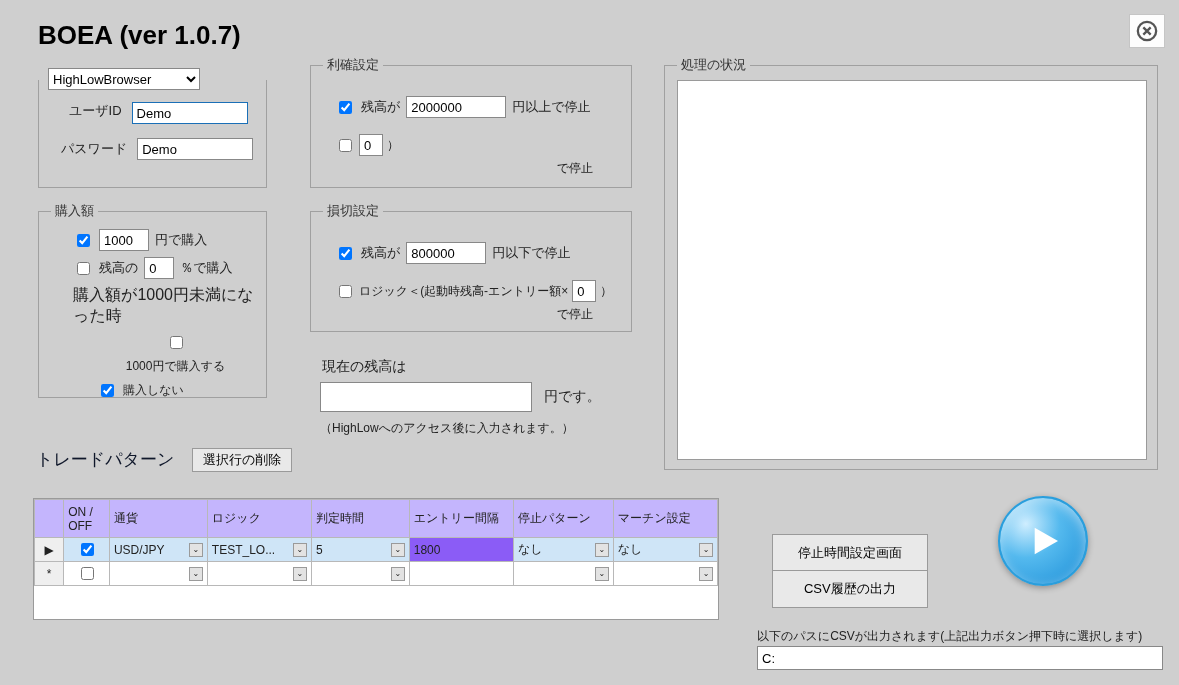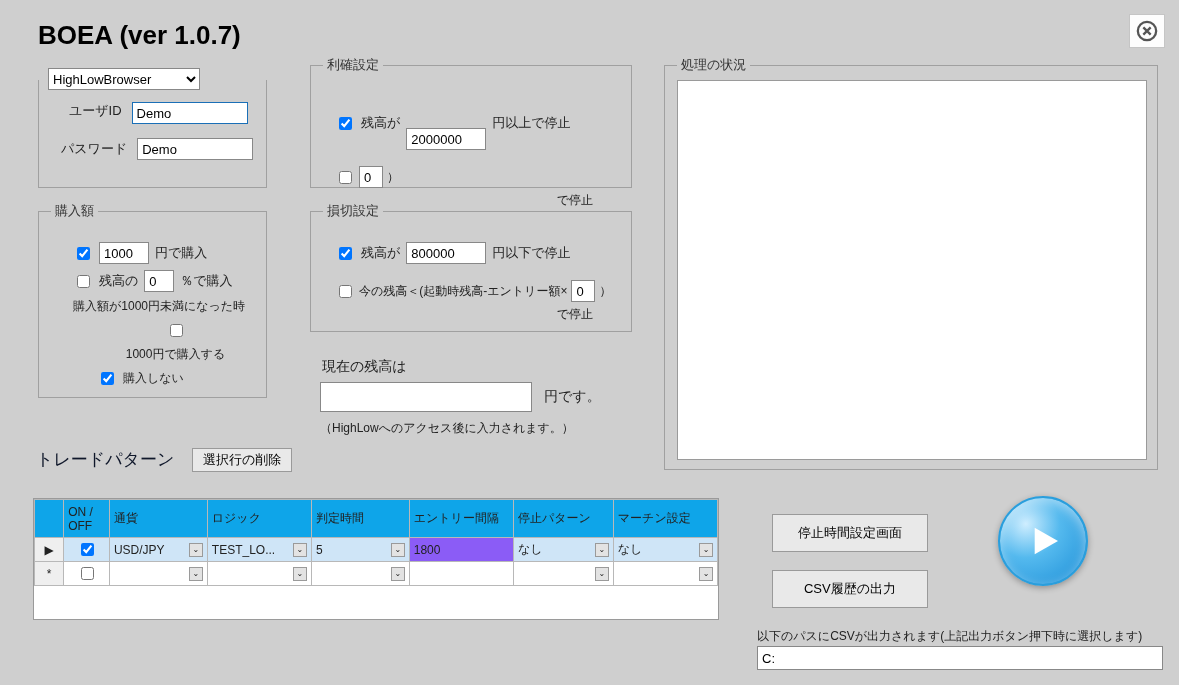--- a/index.html
+++ b/index.html
@@ -12,21 +12,21 @@
   input[type=text], input.num { font-size: 13px; padding: 3px 4px; border: 1px solid #888; background: #fff; height: 22px; }
   select { font-size: 13px; height: 22px; border: 1px solid #888; background: #fff; }
   label.row { display: flex; align-items: center; gap: 6px; margin: 6px 0; }
   .btn { background: #e9e9e9; border: 1px solid #9a9a9a; padding: 0 10px; font-size: 13px; cursor: pointer; }
   .big-btn { background: #e9e9e9; border: 1px solid #9a9a9a; width: 156px; height: 38px; font-size: 13px; cursor: pointer; display: flex; align-items: center; justify-content: center; }
   .play-btn { position: absolute; left: 998px; top: 496px; width: 90px; height: 90px; border-radius: 50%; background: radial-gradient(circle at 30% 30%, #cfeeff, #54b9ee 40%, #1a8dd6 100%); border: 2px solid #2a9edc; box-shadow: 0 2px 6px rgba(0,0,0,.3), inset 0 4px 12px rgba(255,255,255,.5); display: flex; align-items: center; justify-content: center; cursor: pointer; }
   .play-btn svg { width: 40px; height: 40px; fill: #fff; }
   .grid { position: absolute; left: 33px; top: 498px; width: 686px; height: 122px; background: #fff; border: 1px solid #9a9a9a; overflow: hidden; }
   table { border-collapse: collapse; width: 100%; }
   th, td { border: 1px solid #b8b8b8; font-size: 12px; padding: 2px 4px; text-align: left; background: #fff; height: 20px; }
-  th { background: #0ea5e9; font-weight: normal; height: 38px; vertical-align: middle; }
+  th { background: #c4b5fd; font-weight: normal; height: 38px; vertical-align: middle; }
   td.rowhead { background: #efefef; width: 28px; text-align: center; }
   .cell-dd { display: flex; align-items: center; justify-content: space-between; width: 100%; }
   .dd-arrow { width: 14px; height: 14px; background: #e3e3e3; border: 1px solid #9a9a9a; display: inline-flex; align-items: center; justify-content: center; font-size: 8px; }
   .log-box { position: absolute; left: 677px; top: 80px; width: 470px; height: 380px; background: #fff; border: 1px solid #9a9a9a; }
 </style>
 </head>
 <body>
 
 <div class="title">BOEA (ver 1.0.7)</div>
 
@@ -47,69 +47,69 @@
     <input type="text" style="width: 116px; border: 1.5px solid rgb(26, 111, 183); outline: none;" value="Demo">
   </div>
   <div style="margin-top:14px; display:flex; align-items:center; gap:10px; justify-content:flex-start; padding-left:10px;">
     <span>パスワード</span>
     <input type="text" style="width: 116px;" value="Demo">
   </div>
 </fieldset>
 
 <fieldset style="left:38px; top:202px; width:229px; height:196px;">
   <legend>購入額</legend>
-  <label class="row" style="margin-top:14px; margin-left:22px;">
+  <label class="row" style="margin-top:1px; margin-left:22px;">
     <input type="checkbox" checked="" style="">
     <input type="text" style="width: 50px;" value="1000">
     <span>円で購入</span>
   </label>
   <label class="row" style="margin-left:22px;">
     <input type="checkbox" style="">
     <span>残高の</span>
     <input type="text" style="width: 30px;" value="0">
     <span>％で購入</span>
   </label>
-  <div style="margin-left:22px; margin-top:2px; font-size:12px;">購入額が1000円未満になった時</div>
+  <div style="margin-left:22px; margin-top:2px; font-size:16px;">購入額が1000円未満になった時</div>
   <label class="row" style="margin-left:46px; font-size:12px;flex-direction:column;">
     <input type="checkbox" style="">
     <span>1000円で購入する</span>
   </label>
   <label class="row" style="margin-left:46px; font-size:12px;">
     <input type="checkbox" checked="" style="">
     <span>購入しない</span>
   </label>
 </fieldset>
 
 <fieldset style="left:310px; top:56px; width:322px; height:132px;">
   <legend>利確設定</legend>
   <label class="row" style="margin-top:14px; margin-left:12px;">
     <input type="checkbox" checked="" style="">
     <span>残高が</span>
-    <input type="text" style="width: 80px; margin-top: 32px;" value="2000000">
+    <input type="text" style="width: 100px;" value="2000000">
     <span>円以上で停止</span>
   </label>
   <div class="row" style="margin-top:16px; margin-left:12px; display:flex; align-items:center; gap:4px; font-size:12px;">
     <input type="checkbox" style="">
     <input type="text" style="width: 24px;" value="0">
     <span>）</span>
   </div>
   <div style="text-align:right; margin-right:26px; margin-top:4px; font-size:12px;">で停止</div>
 </fieldset>
 
 <fieldset style="left:310px; top:202px; width:322px; height:130px;">
   <legend>損切設定</legend>
   <label class="row" style="margin-top:14px; margin-left:12px;">
     <input type="checkbox" checked="" style="">
     <span>残高が</span>
     <input type="text" style="width: 80px;" value="800000">
     <span>円以下で停止</span>
   </label>
   <div class="row" style="margin-top:16px; margin-left:12px; display:flex; align-items:center; gap:4px; font-size:12px;">
     <input type="checkbox" style="">
-    <span>今の残高＜(起動時残高-エントリー額×</span>
+    <span>ロジック＜(起動時残高-エントリー額×</span>
     <input type="text" style="width: 24px;" value="0">
     <span>）</span>
   </div>
   <div style="text-align:right; margin-right:26px; margin-top:4px; font-size:12px;">で停止</div>
 </fieldset>
 
 <div style="position:absolute; left:322px; top:358px; font-size:14px;">現在の残高は</div>
 <input type="text" style="position: absolute; left: 320px; top: 382px; width: 212px; height: 30px;" value="">
 <div style="position:absolute; left:544px; top:388px; font-size:14px;">円です。</div>
 <div style="position:absolute; left:320px; top:420px; font-size:12px;">（HighLowへのアクセス後に入力されます。）</div>
@@ -214,21 +214,21 @@
             <div class="cell-dd">
               <span></span>
               <span class="dd-arrow">⌄</span>
             </div>
           </td>
         </tr>
       </tbody>
   </table>
 </div>
 
-<button class="big-btn" style="position:absolute; left:772px; top:514px;">停止時間設定画面</button>
+<button class="big-btn" style="position:absolute; left:772px; top:534px;">停止時間設定画面</button>
 <button class="big-btn" style="position:absolute; left:772px; top:570px;">CSV履歴の出力</button>
 
 <div class="play-btn">
   <svg viewBox="0 0 24 24">
       <path d="M7 4l14 8L7 20z"></path>
     </svg>
 </div>
 
 <div style="position:absolute; left:757px; top:628px; font-size:12px;">以下のパスにCSVが出力されます(上記出力ボタン押下時に選択します)</div>
 <input type="text" style="position: absolute; left: 757px; top: 646px; width: 406px; height: 24px;" value="C:">

